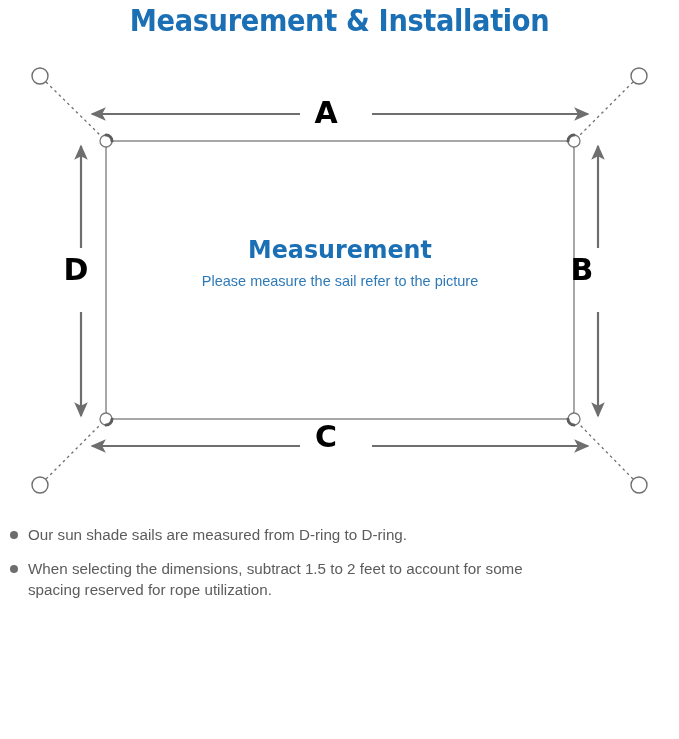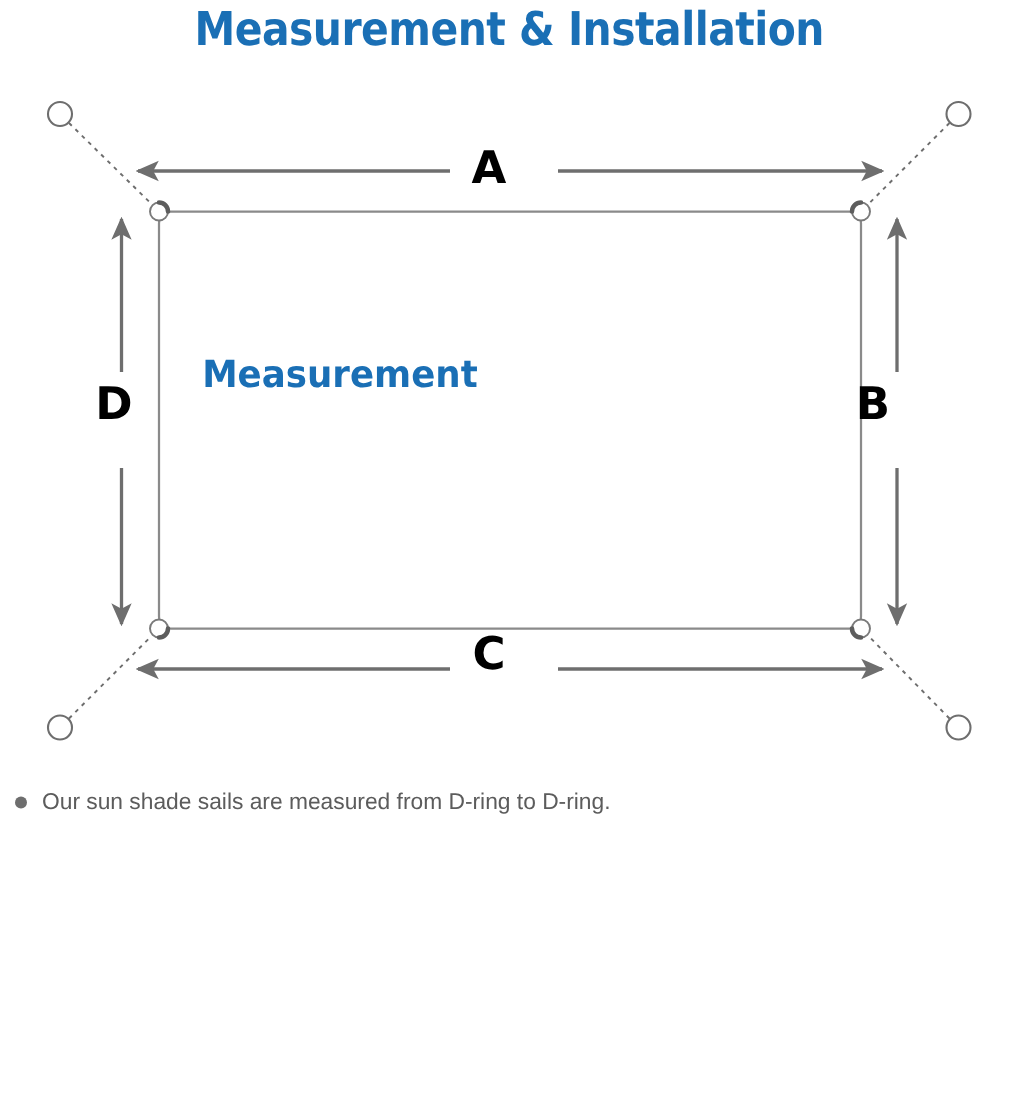--- a/index.html
+++ b/index.html
@@ -53,24 +53,24 @@
     line-height: 30px;
     text-align: center;
   }
   #label-A { left: 306px; top: 48px; width: 40px; }
   #label-C { left: 306px; top: 372px; width: 40px; }
   #label-B { left: 562px; top: 205px; width: 40px; }
   #label-D { left: 56px; top: 205px; width: 40px; }
 
   .center-text {
     position: absolute;
-    left: 123px;
+    left: 105px;
     top: 185px;
     width: 470px;
-    text-align: left;
+    text-align: center;
   }
   .center-title {
     font-family: "DejaVu Sans", "Liberation Sans", sans-serif;
     font-size: 25px;
     font-weight: bold;
     color: #1a6fb5;
     line-height: 30px;
     transform: scaleX(0.95);
   }
   .center-sub {
@@ -178,21 +178,26 @@
     </g>
   </svg>
 
   <div class="dim-label" id="label-A">A</div>
   <div class="dim-label" id="label-B">B</div>
   <div class="dim-label" id="label-C">C</div>
   <div class="dim-label" id="label-D">D</div>
 
   <div class="center-text">
     <div class="center-title">Measurement</div>
+    <div class="center-sub">Please measure the sail refer to the picture</div>
   </div>
 </div>
 
 <div class="notes">
   <div class="note-item">
     <span class="note-bullet"></span>
     <span>Our sun shade sails are measured from D-ring to D-ring.</span>
   </div>
+  <div class="note-item">
+    <span class="note-bullet"></span>
+    <span>When selecting the dimensions, subtract 1.5 to 2 feet to account for some spacing reserved for rope utilization.</span>
+  </div>
 </div>
 
 </body></html>

